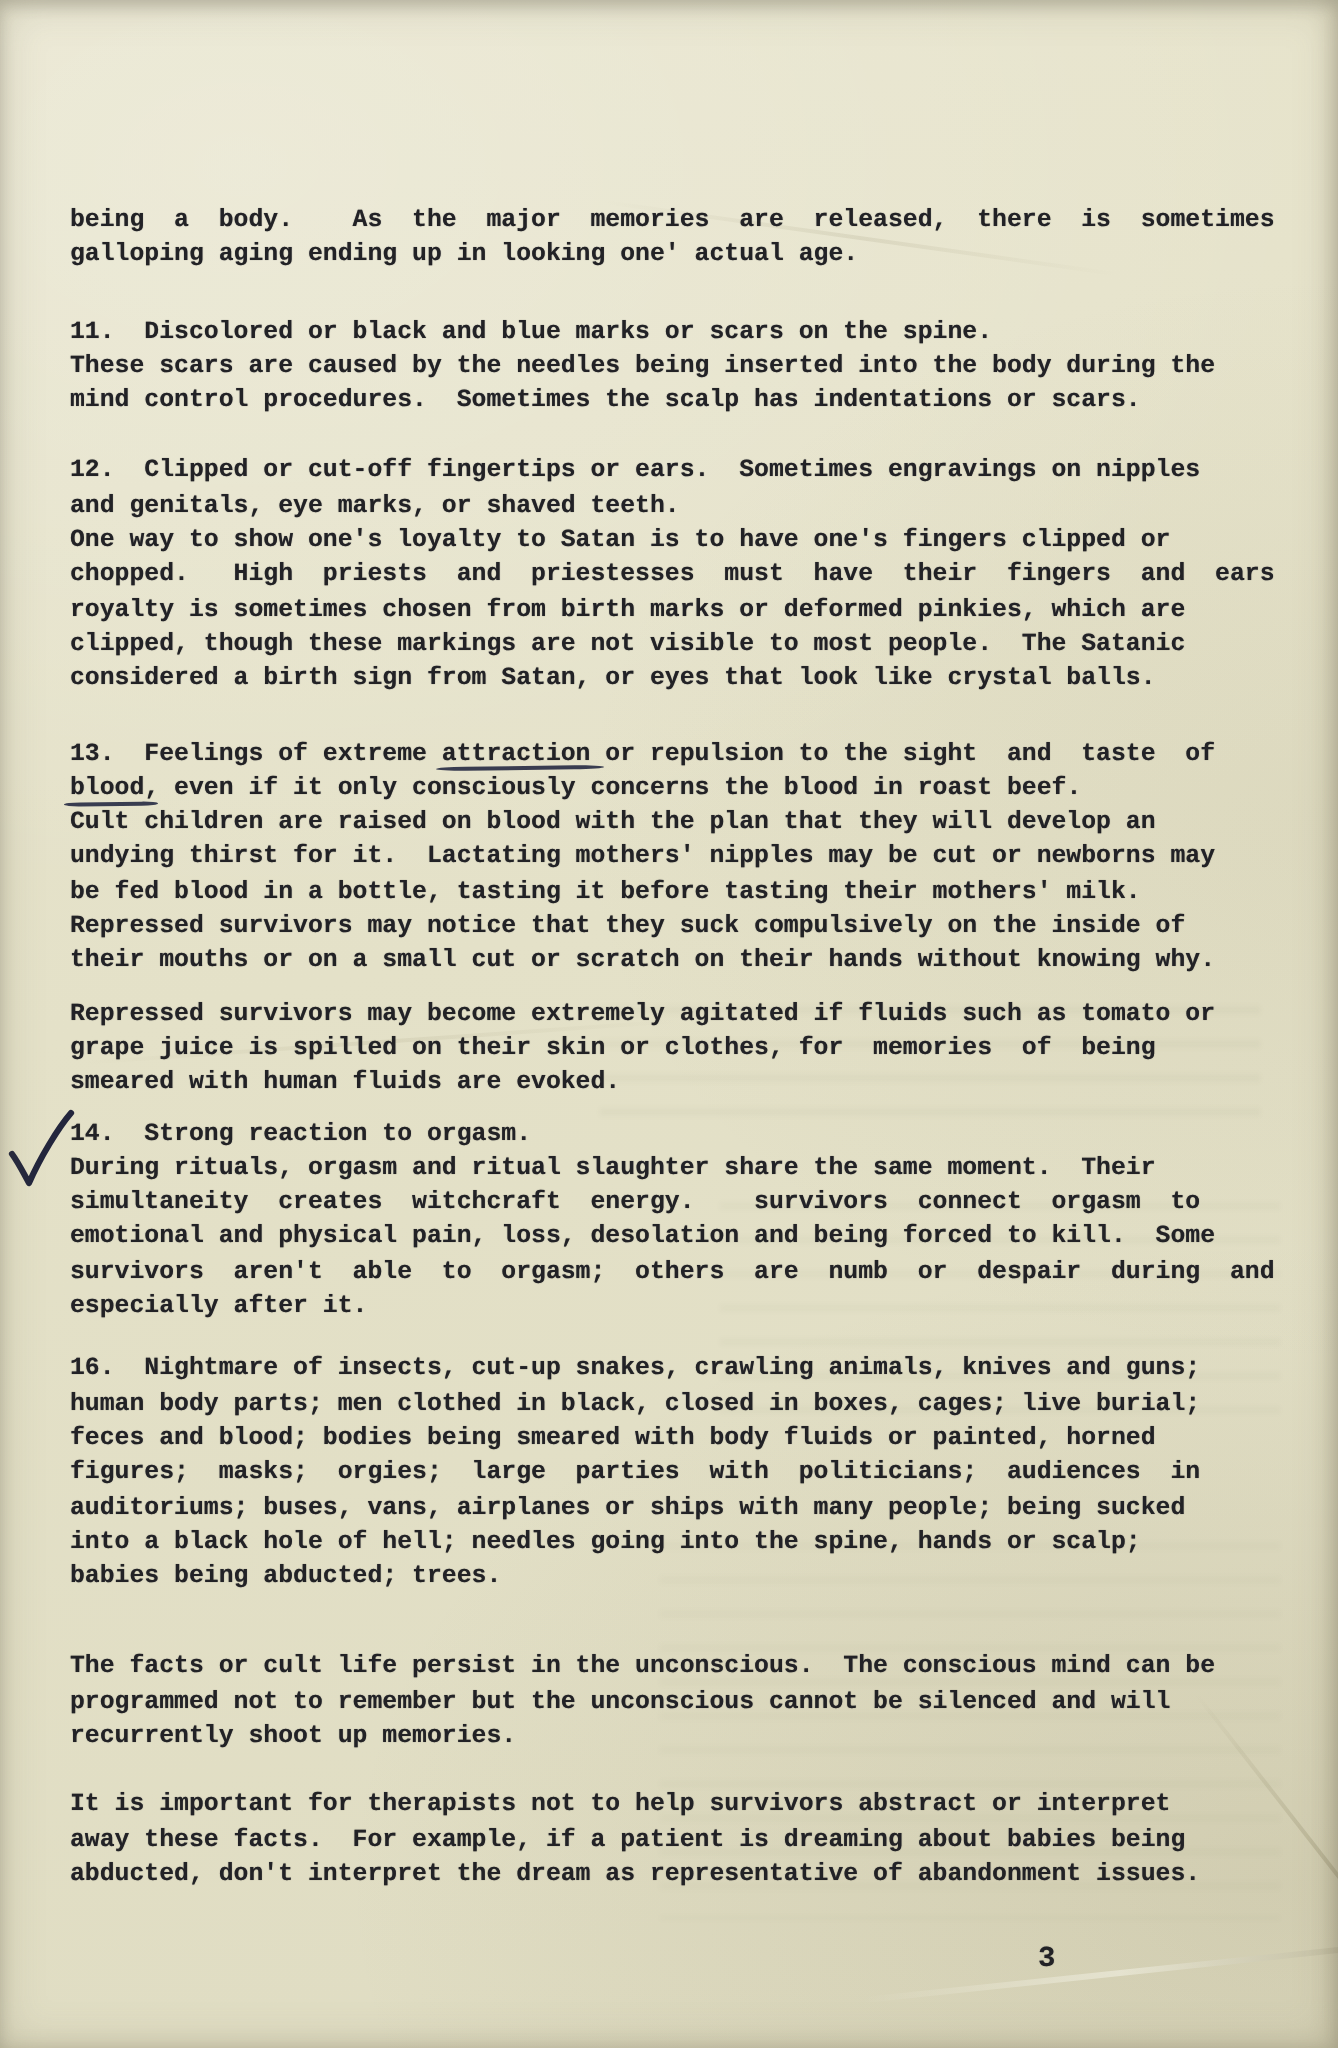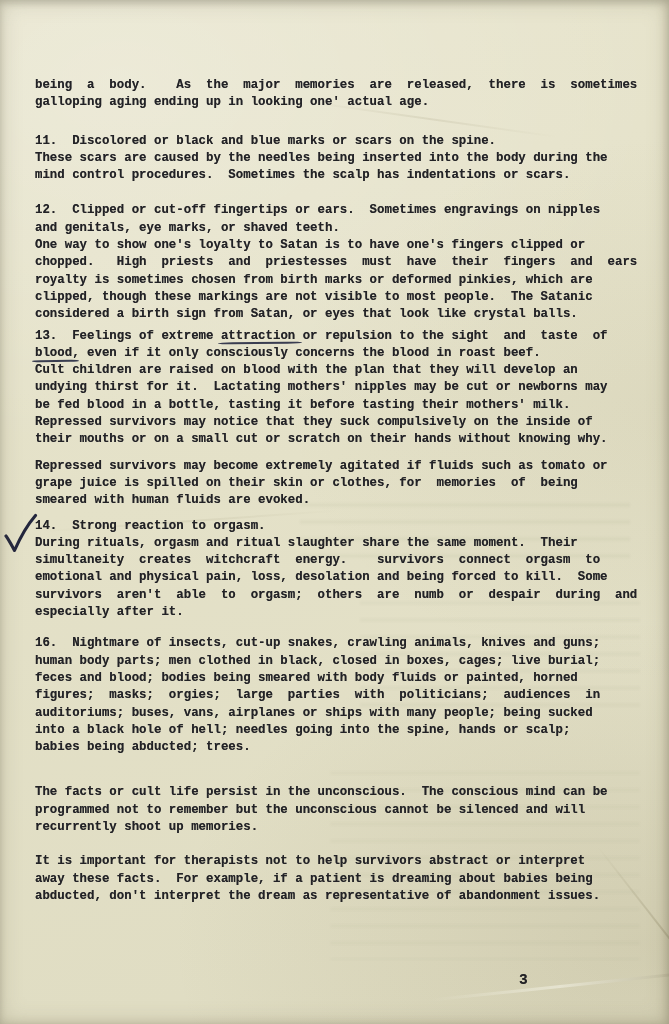--- a/index.html
+++ b/index.html
@@ -20,27 +20,27 @@
   .crease-1{left:598px;top:846px;width:230px;height:2px;background:linear-gradient(90deg,transparent,rgba(110,102,66,.25),rgba(255,255,250,.35));transform:rotate(52deg);transform-origin:left center;}
   .crease-2{left:300px;top:118px;width:260px;height:2px;background:linear-gradient(90deg,transparent,rgba(120,112,76,.12),transparent);transform:rotate(8deg);}
   .crease-3{left:40px;top:520px;width:300px;height:2px;background:linear-gradient(90deg,transparent,rgba(120,112,76,.10),transparent);transform:rotate(-4deg);}
   .crease-4{left:430px;top:985px;width:260px;height:3px;background:linear-gradient(90deg,transparent,rgba(255,255,248,.4),rgba(110,102,66,.18));transform:rotate(-6deg);}
   
   .bleed{position:absolute;pointer-events:none;filter:blur(1.2px);opacity:.5;
     background:repeating-linear-gradient(180deg, transparent 0 11px, rgba(112,118,84,.10) 11px 15px, transparent 15px 17px);}
   .bleed-1{left:300px;top:492px;width:330px;height:70px;}
   .bleed-2{left:360px;top:590px;width:280px;height:120px;opacity:.38;}
   .bleed-3{left:330px;top:760px;width:310px;height:200px;opacity:.34;}
-  .content{position:absolute;left:35px;top:77px;width:615px;color:#222226;}
+  .content{position:absolute;left:35px;top:102px;width:615px;color:#222226;}
   .line{white-space:pre;font-size:12.4px;line-height:17.3px;font-weight:700;
     text-shadow:0 0 .5px rgba(25,25,35,.55);}
   .para{margin:0 0 17px 0;position:relative;}
   .para-intro{margin-bottom:21px}
   .para-item-11{margin-bottom:18px}
-  .para-item-12{margin-bottom:4px}
+  .para-item-12{margin-bottom:20px}
   .para-item-13{margin-bottom:9px}
   .para-fluids{margin-bottom:8px}
   .para-item-14{margin-bottom:14px}
   .para-item-15{margin-bottom:12px}
   .para-item-16{margin-bottom:28px}
   .para-facts{margin-bottom:17px}
   .para-therapists{margin-bottom:0}
   
   .u{position:relative;}
   .u::after{content:"";position:absolute;left:-3px;right:-7px;bottom:-2px;height:2.3px;

